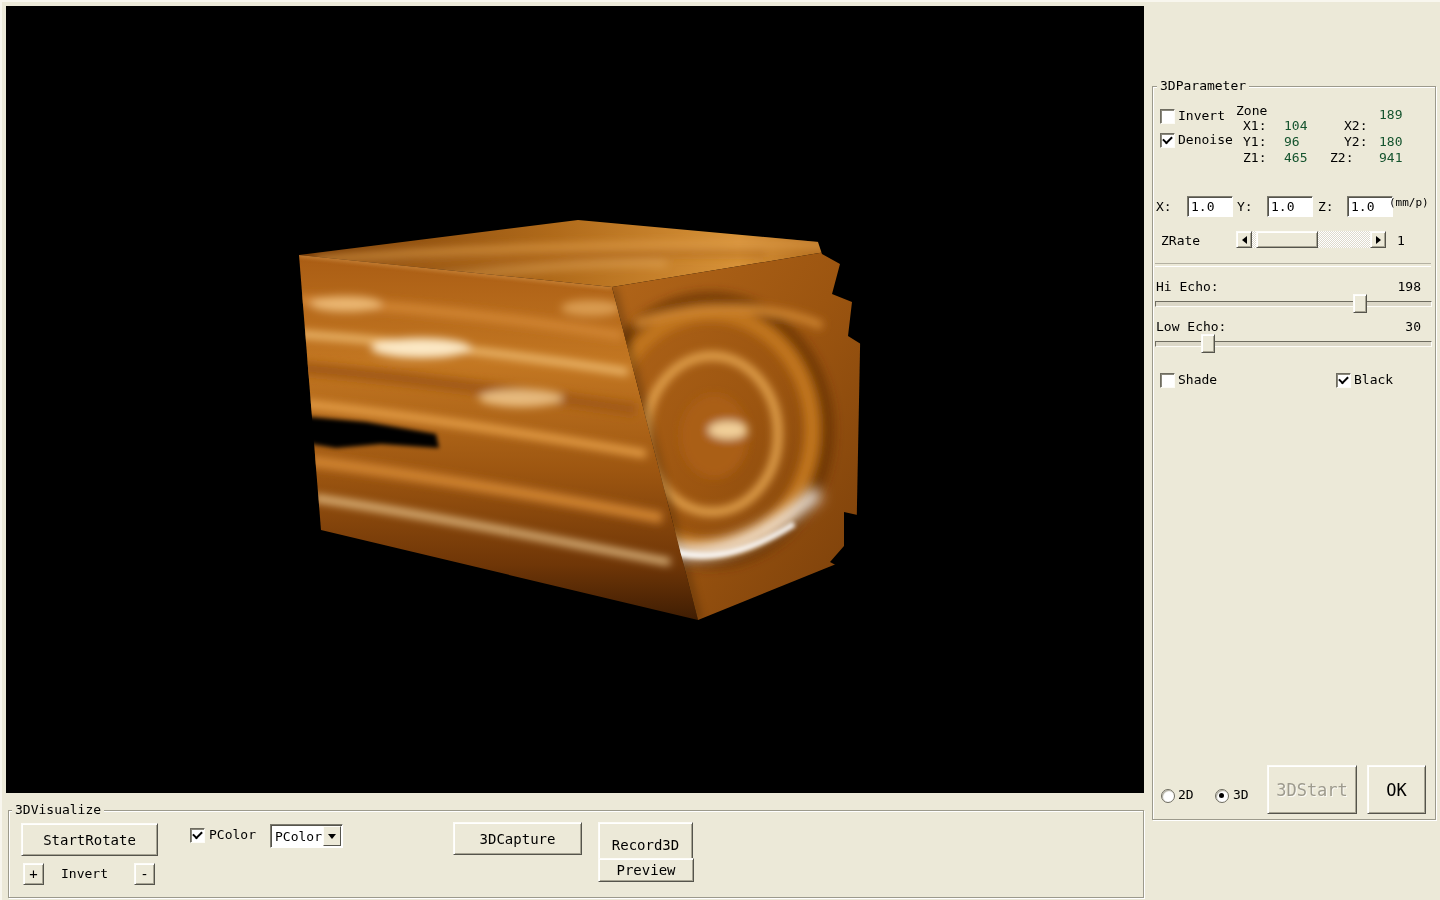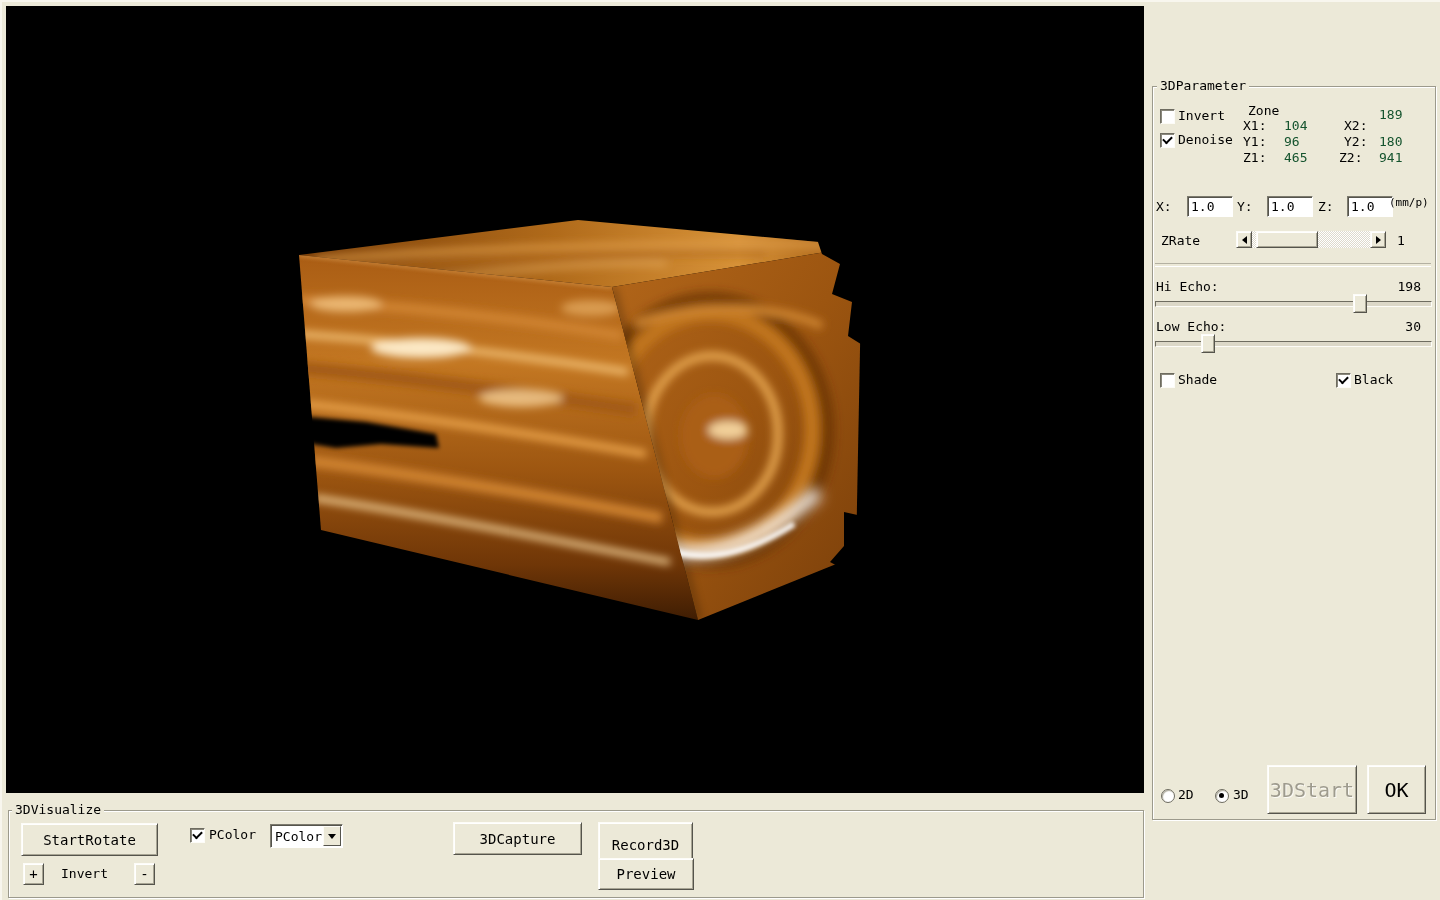--- a/index.html
+++ b/index.html
@@ -19,21 +19,21 @@
     line-height:15px;white-space:nowrap;
   }
   .lbl{position:absolute;white-space:nowrap;line-height:16px;}
   .val{position:absolute;white-space:nowrap;line-height:16px;color:#14532d;}
   .btn{
     position:absolute;display:flex;align-items:center;justify-content:center;
     background:#ece9d8;border:1px solid;border-color:#fdfcf7 #55544c #55544c #fdfcf7;
     box-shadow:inset 1px 1px 0 #ffffff,inset -1px -1px 0 #a8a594;
     font-family:inherit;font-size:14px;color:#000;cursor:pointer;user-select:none;padding:0;
   }
-  .btn.big{font-size:20px;}
+  .btn.big{font-size:17px;}
   .btn.disabled{color:#9e9b8e;text-shadow:1px 1px 0 #fbfaf5;}
   .edit{
     position:absolute;background:#fff;border:1px solid;
     border-color:#7c7a6e #ffffff #ffffff #7c7a6e;
     box-shadow:inset 1px 1px 0 #55544c;
     font-family:inherit;font-size:13px;padding:0 3px;outline:none;
   }
   .check{
     position:absolute;width:13px;height:13px;background:#fff;border:1px solid;
     border-color:#6e6c60 #fdfcf7 #fdfcf7 #6e6c60;box-shadow:inset 1px 1px 0 #8a887c;
@@ -193,35 +193,35 @@
 
   <div class="groupbox" style="left:1152px;top:86px;width:282px;height:732px">
     <span class="grouplabel" style="left:4px">3DParameter</span>
 
     <span class="check" style="left:7px;top:22px"></span>
     <span class="lbl" style="left:25px;top:21px">Invert</span>
 
     <span class="check on" style="left:7px;top:46px"></span>
     <span class="lbl" style="left:25px;top:45px">Denoise</span>
 
-    <span class="lbl" style="left:95px;top:16px">Zone</span>
+    <span class="lbl" style="left:83px;top:16px">Zone</span>
 
     <span class="lbl" style="left:90px;top:31px">X1:</span>
     <span class="val" style="left:131px;top:31px">104</span>
     <span class="lbl" style="left:191px;top:31px">X2:</span>
     <span class="val" style="left:226px;top:20px">189</span>
 
     <span class="lbl" style="left:90px;top:47px">Y1:</span>
     <span class="val" style="left:131px;top:47px">96</span>
     <span class="lbl" style="left:191px;top:47px">Y2:</span>
     <span class="val" style="left:226px;top:47px">180</span>
 
     <span class="lbl" style="left:90px;top:63px">Z1:</span>
     <span class="val" style="left:131px;top:63px">465</span>
-    <span class="lbl" style="left:186px;top:63px">Z2:</span>
+    <span class="lbl" style="left:177px;top:63px">Z2:</span>
     <span class="val" style="left:226px;top:63px">941</span>
 
     <span class="lbl" style="left:3px;top:112px">X:</span>
     <input class="edit" style="left: 34px; top: 109px; width: 38px; height: 19px;" value="1.0">
     <span class="lbl" style="left:84px;top:112px">Y:</span>
     <input class="edit" style="left: 114px; top: 109px; width: 38px; height: 19px;" value="1.0">
     <span class="lbl" style="left:165px;top:112px">Z:</span>
     <input class="edit" style="left: 194px; top: 109px; width: 38px; height: 19px;" value="1.0">
     <span class="lbl" style="left:236px;top:108px;font-size:11px">(mm/p)</span>
 
@@ -279,20 +279,20 @@
 
     <div class="combo" style="left:261px;top:13px;width:71px;height:22px">
       <span class="txt">PColor</span>
       <span class="cbtn">
           <span class="tri-down"></span>
         </span>
     </div>
 
     <button class="btn" style="left:444px;top:11px;width:129px;height:33px">3DCapture</button>
     <button class="btn" style="left:589px;top:11px;width:95px;height:46px">Record3D</button>
-    <button class="btn" style="left:589px;top:47px;width:96px;height:32px">Preview</button>
+    <button class="btn" style="left:589px;top:47px;width:96px;height:24px">Preview</button>
 
     <button class="btn" style="left:14px;top:52px;width:21px;height:22px">+</button>
     <span class="lbl" style="left:52px;top:55px">Invert</span>
     <button class="btn" style="left:125px;top:52px;width:21px;height:22px">-</button>
   </div>
 
 </div>
 
 </body></html>

